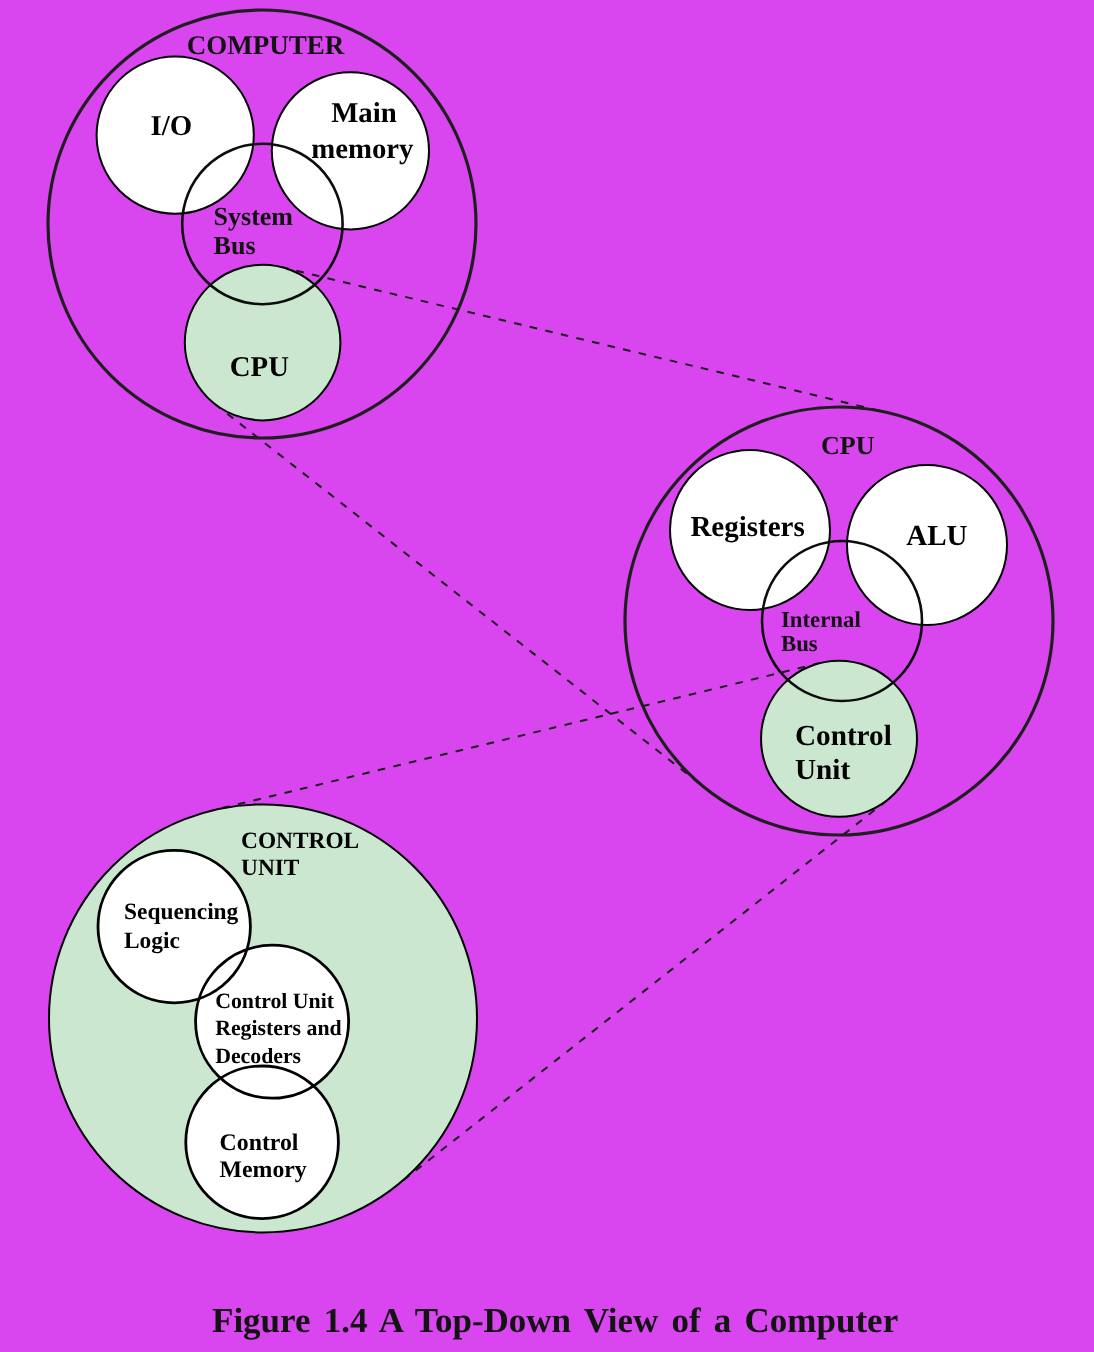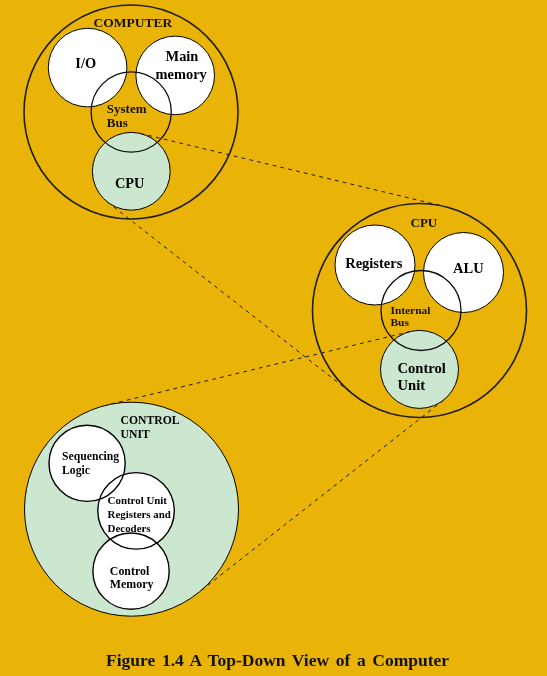--- a/index.html
+++ b/index.html
@@ -1,18 +1,18 @@
 <!DOCTYPE html>
 <html><head>
 <meta charset="utf-8">
 <title>A Top-Down View of a Computer</title>
 <style>
   html,body{margin:0;padding:0;background:#000;}
   body{width:547px;height:676px;overflow:hidden;font-family:"Liberation Serif",serif;}
-  #figure{position:relative;width:547px;height:676px;background:#eab308;}
+  #figure{position:relative;width:547px;height:676px;background:#d946ef;}
   svg{display:block;}
   svg{will-change:transform;}
   .lbl{font-family:"Liberation Serif",serif;font-weight:bold;}
   svg text{-webkit-font-smoothing:antialiased;}
   #figure{-webkit-font-smoothing:antialiased;}
 </style>
 </head>
 <body>
 
 <div id="figure">

